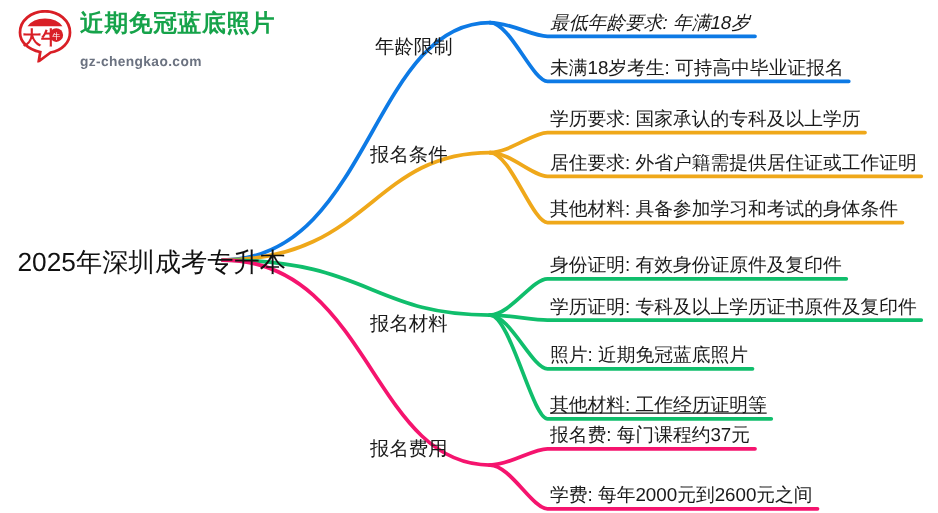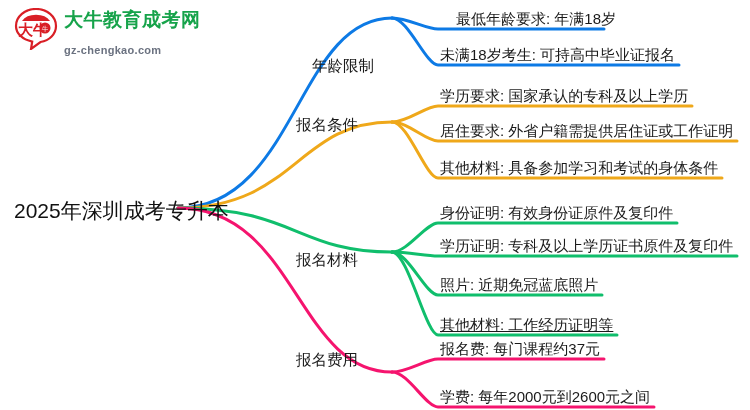--- a/index.html
+++ b/index.html
@@ -52,21 +52,21 @@
 
   <div class="logo-wrap">
     <svg class="logo-mark" viewBox="0 0 44 42">
       <path d="M22 1 C33 1 42 8.5 42 18 C42 26 35.5 32.5 26.5 34 L17 41 L18.2 33.6 C8.2 31.6 2 25.4 2 18 C2 8.5 11 1 22 1 Z" fill="#ffffff" stroke="#d91f26" stroke-width="2.2"></path>
       <path d="M8 13 A15.5 11 0 0 1 36 13 Z" fill="#d91f26"></path>
       <text x="19" y="27" font-family="'Liberation Sans',sans-serif" font-size="15" font-weight="bold" fill="#d91f26" text-anchor="middle">大牛</text>
       <circle cx="31" cy="20" r="5.5" fill="#d91f26"></circle>
       <text x="31" y="23" font-family="'Liberation Sans',sans-serif" font-size="6.5" fill="#ffffff" text-anchor="middle">牛</text>
     </svg>
     <div class="logo-text">
-      <div class="logo-title">大牛教育成考网</div>
+      <div class="logo-title">近期免冠蓝底照片</div>
       <div class="logo-sub">gz-chengkao.com</div>
     </div>
   </div>
 
   <svg id="wires" viewBox="0 0 750 410">
       <g fill="none" stroke-linecap="round">
         <path d="M178,208 C295.7,208 297,18 392,18" stroke="#0d7ae5" stroke-width="3" fill="none" stroke-linecap="round"></path>
         <path d="M392,18 C408,18 426,29 438,29 L604,29" stroke="#0d7ae5" stroke-width="3" fill="none" stroke-linecap="round"></path>
         <path d="M392,18 C408,18 426,65 438,65 L679,65" stroke="#0d7ae5" stroke-width="3" fill="none" stroke-linecap="round"></path>
         <path d="M178,208 C295.7,208 297,122 392,122" stroke="#efa81a" stroke-width="3" fill="none" stroke-linecap="round"></path>
@@ -79,26 +79,26 @@
         <path d="M392,252 C408,252 426,295 438,295 L602,295" stroke="#10be6c" stroke-width="3" fill="none" stroke-linecap="round"></path>
         <path d="M392,252 C408,252 426,335 438,335 L617,335" stroke="#10be6c" stroke-width="3" fill="none" stroke-linecap="round"></path>
         <path d="M178,208 C295.7,208 297,372 392,372" stroke="#f5146e" stroke-width="3" fill="none" stroke-linecap="round"></path>
         <path d="M392,372 C408,372 426,359 438,359 L604,359" stroke="#f5146e" stroke-width="3" fill="none" stroke-linecap="round"></path>
         <path d="M392,372 C408,372 426,407 438,407 L654,407" stroke="#f5146e" stroke-width="3" fill="none" stroke-linecap="round"></path>
       </g>
     </svg>
 
   <div class="root-label" style="left:14px; top:200px;">2025年深圳成考专升本</div>
 
-  <div class="node branch" style="left:312px; top:30px;margin-top:28px;">年龄限制</div>
+  <div class="node branch" style="left:300px; top:30px;">年龄限制</div>
   <div class="node branch" style="left:296px; top:117px;">报名条件</div>
   <div class="node branch" style="left:296px; top:252px;">报名材料</div>
   <div class="node branch" style="left:296px; top:352px;">报名费用</div>
 
-  <div class="node" style="left:456px; top:11px;">最低年龄要求: 年满18岁</div>
+  <div class="node" style="left:440px; top:11px;font-style:italic;">最低年龄要求: 年满18岁</div>
   <div class="node" style="left:440px; top:47px;">未满18岁考生: 可持高中毕业证报名</div>
 
   <div class="node" style="left:440px; top:123px;">居住要求: 外省户籍需提供居住证或工作证明</div>
   <div class="node" style="left:440px; top:88px;">学历要求: 国家承认的专科及以上学历</div>
   <div class="node" style="left:440px; top:160px;">其他材料: 具备参加学习和考试的身体条件</div>
 
   <div class="node" style="left:440px; top:238px;">学历证明: 专科及以上学历证书原件及复印件</div>
   <div class="node" style="left:440px; top:205px;">身份证明: 有效身份证原件及复印件</div>
   <div class="node" style="left:440px; top:277px;">照片: 近期免冠蓝底照片</div>
   <div class="node" style="left:440px; top:317px;text-decoration:underline;">其他材料: 工作经历证明等</div>

